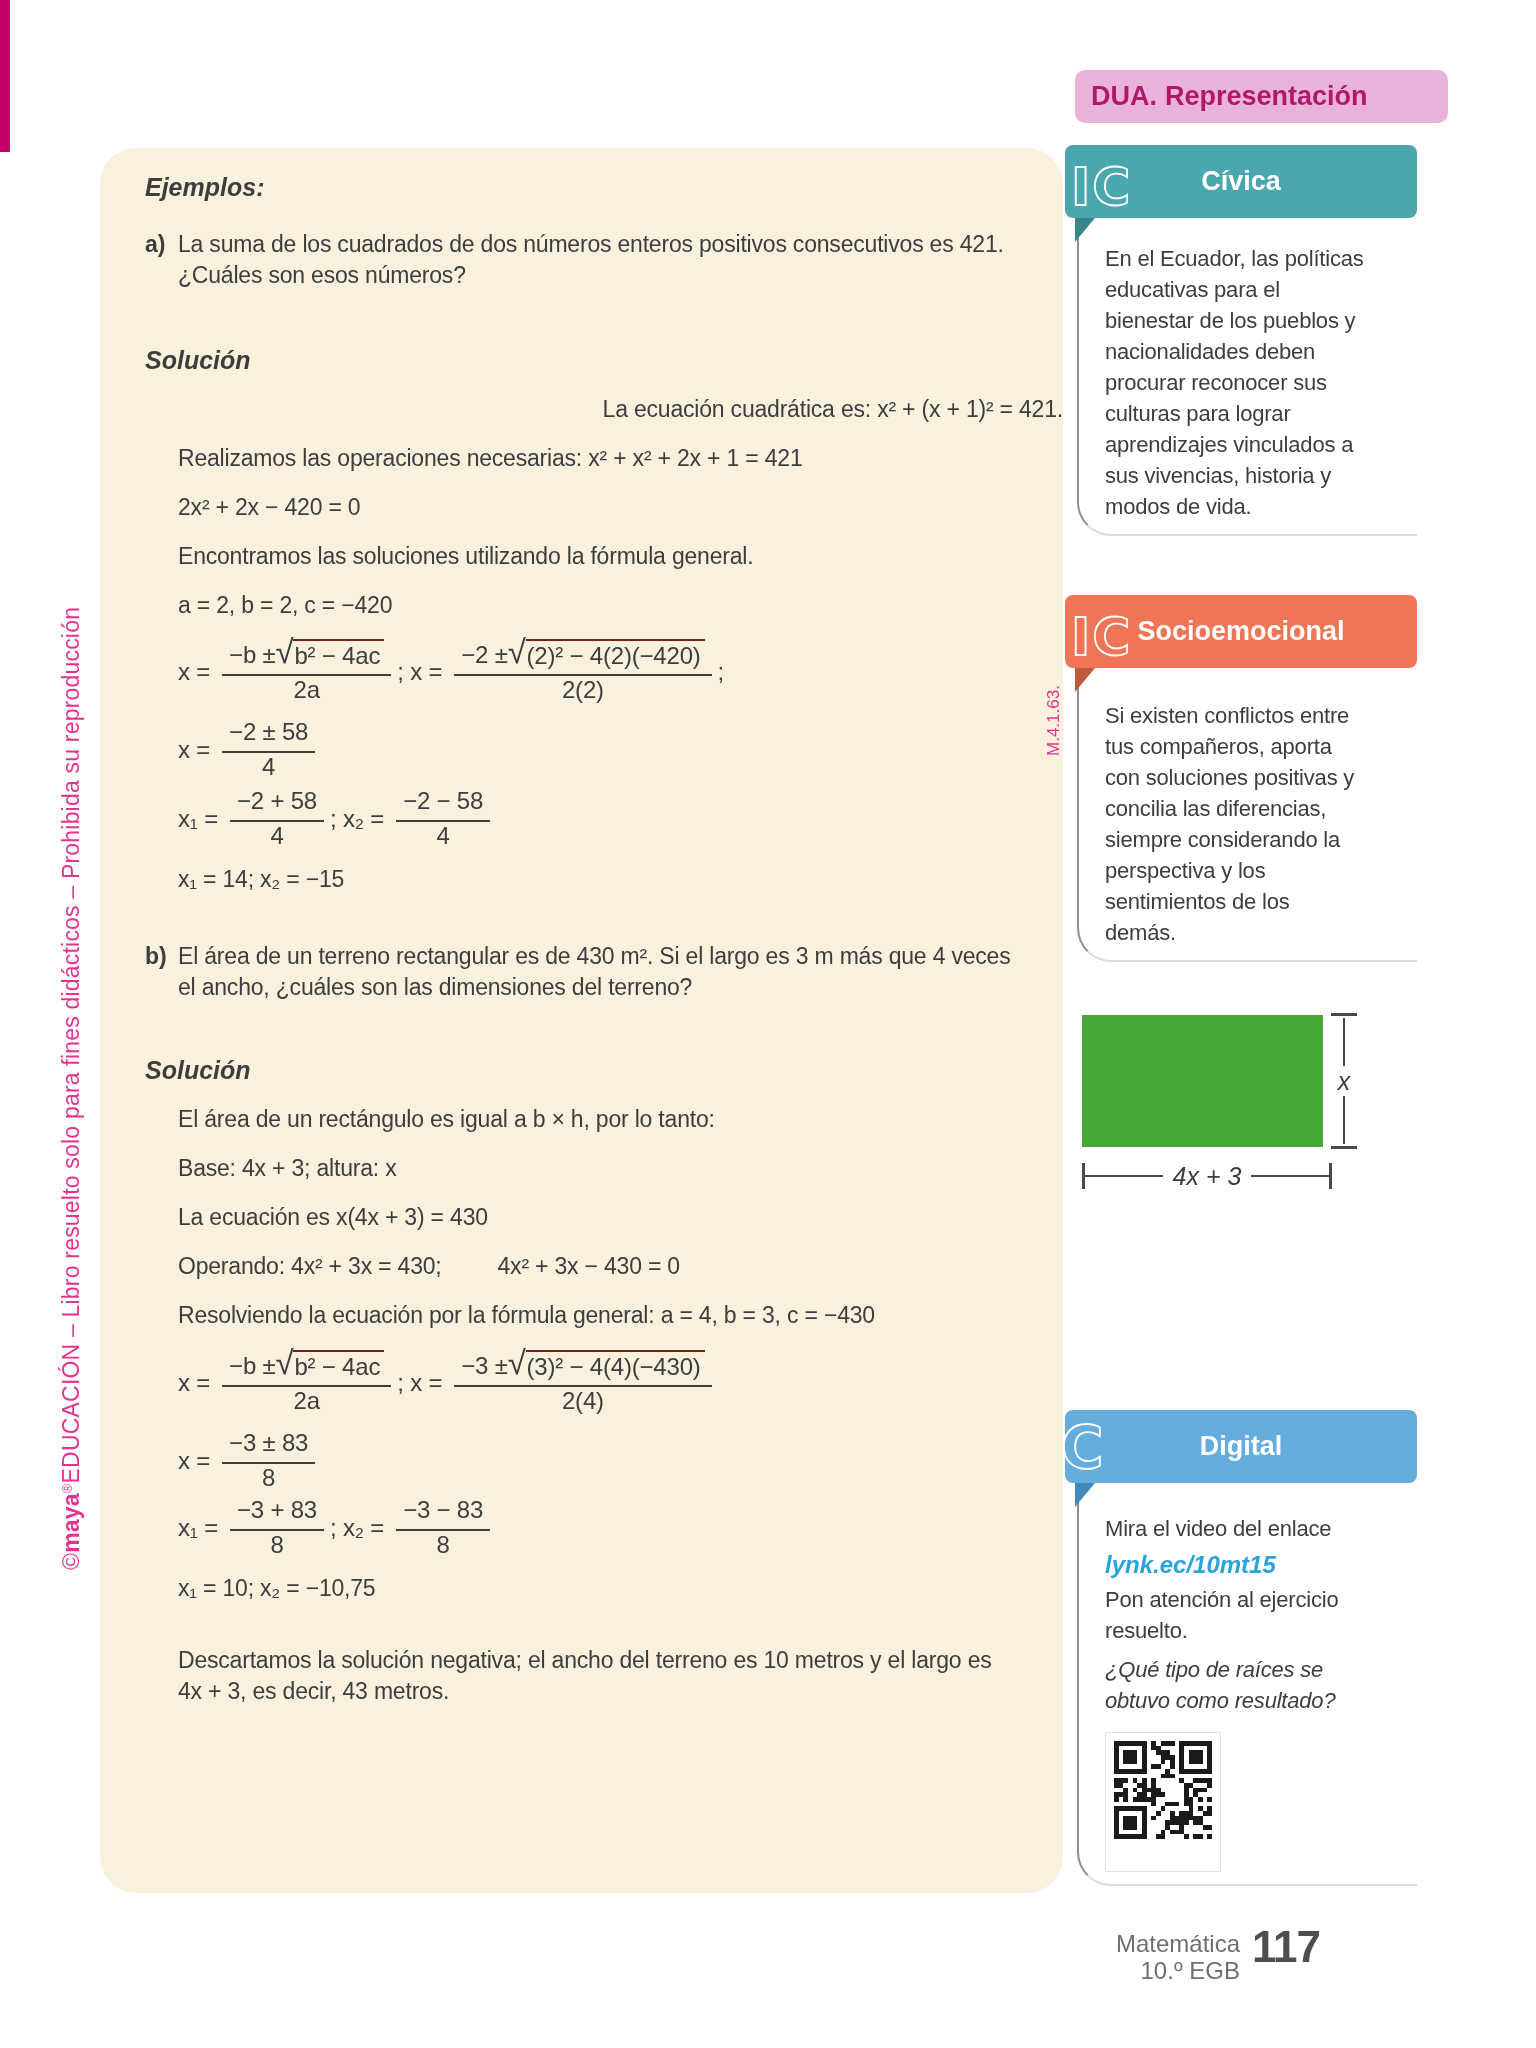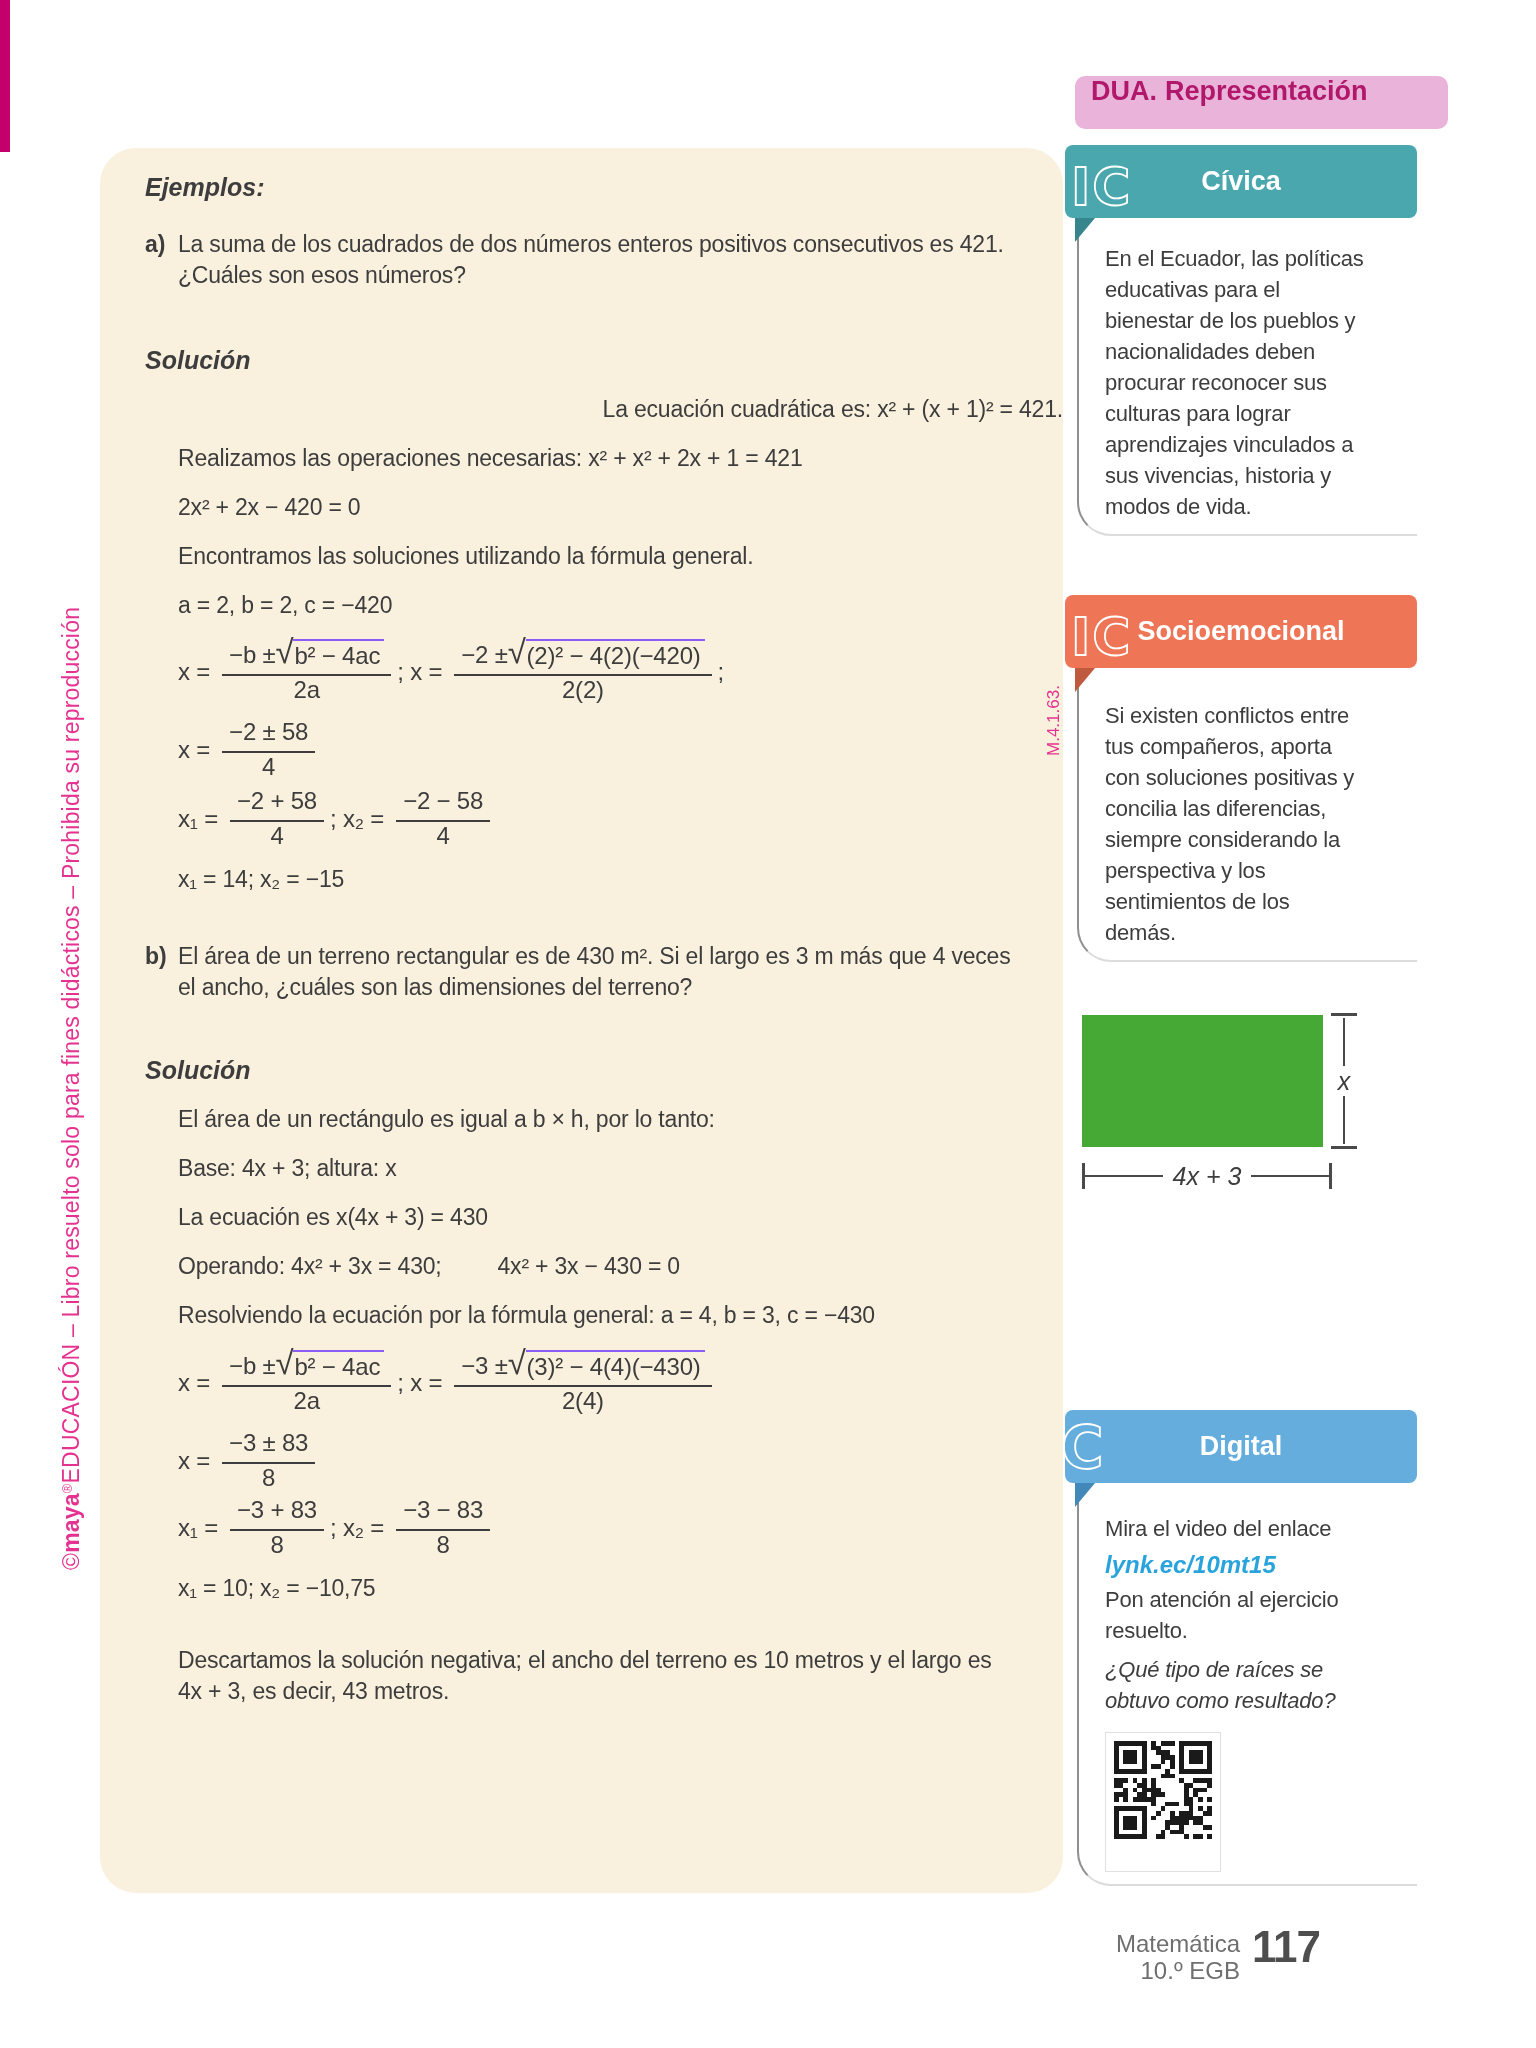--- a/index.html
+++ b/index.html
@@ -26,25 +26,25 @@
 
   
   .frow{display:flex;align-items:center;font-size:24px;letter-spacing:-.2px;}
   .lhs{margin-right:6px;white-space:nowrap;}
   .frac{display:inline-flex;flex-direction:column;align-items:center;margin:0 6px;}
   .fnum{display:inline-flex;align-items:flex-end;border-bottom:2.5px solid #3d3d3d;
         padding:0 7px 5px 7px;line-height:28px;white-space:nowrap;}
   .fden{line-height:28px;white-space:nowrap;}
   .sqrt{display:inline-flex;align-items:flex-start;}
   .sqrt-sym{font-size:33px;line-height:30px;margin-top:-2px;}
-  .rad{border-top:2px solid #8b5cf6;padding:2px 4px 0 1px;line-height:26px;}
-
-  
-  .dua{position:absolute;left:1075px;top:76px;width:373px;height:53px;background:#eab4da;
-       border-radius:10px;display:flex;align-items:flex-start;padding-left:16px;box-sizing:border-box;
+  .rad{border-top:2px solid #7f1d1d;padding:2px 4px 0 1px;line-height:26px;}
+
+  
+  .dua{position:absolute;left:1075px;top:70px;width:373px;height:53px;background:#eab4da;
+       border-radius:10px;display:flex;align-items:center;padding-left:16px;box-sizing:border-box;
        color:#b1176b;font-size:27px;white-space:nowrap;}
   .dua b{font-weight:bold;margin-right:8px;}
   .dua span{font-weight:bold;}
 
   
   .card{position:absolute;left:1065px;width:352px;}
   .card-header{position:relative;height:73px;border-radius:8px;display:flex;align-items:center;
                justify-content:center;}
   .card-header .title{color:#fff;font-weight:bold;font-size:27px;}
   .logo{position:absolute;left:4px;top:8px;pointer-events:none;}

